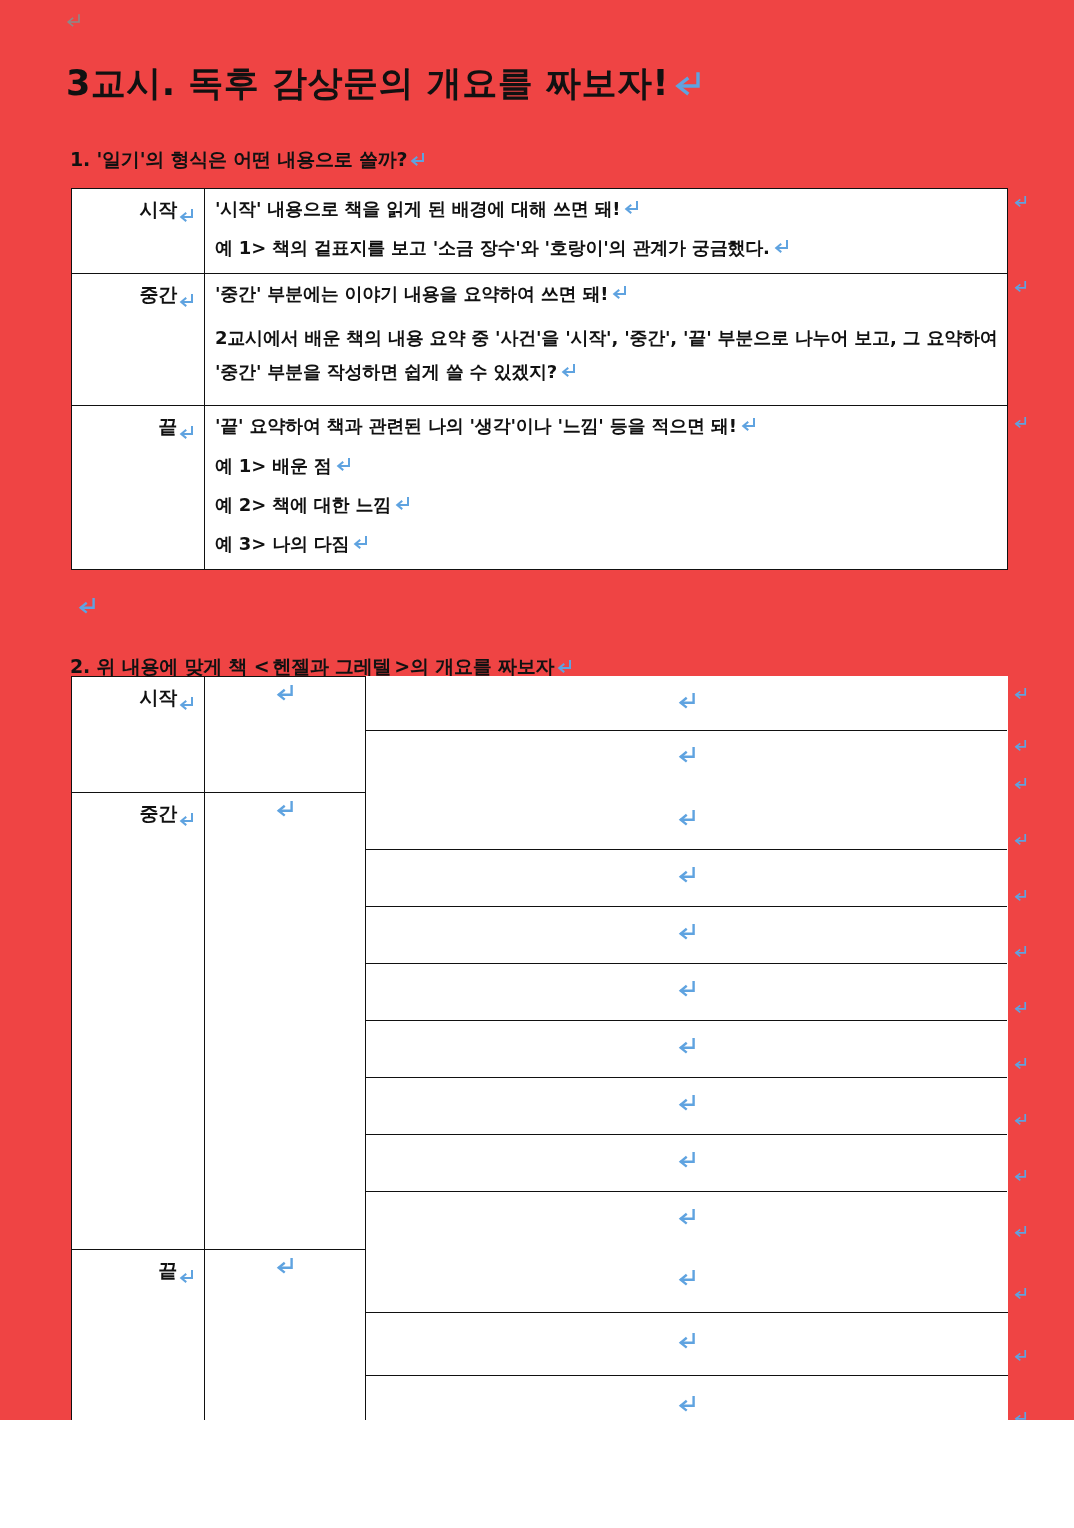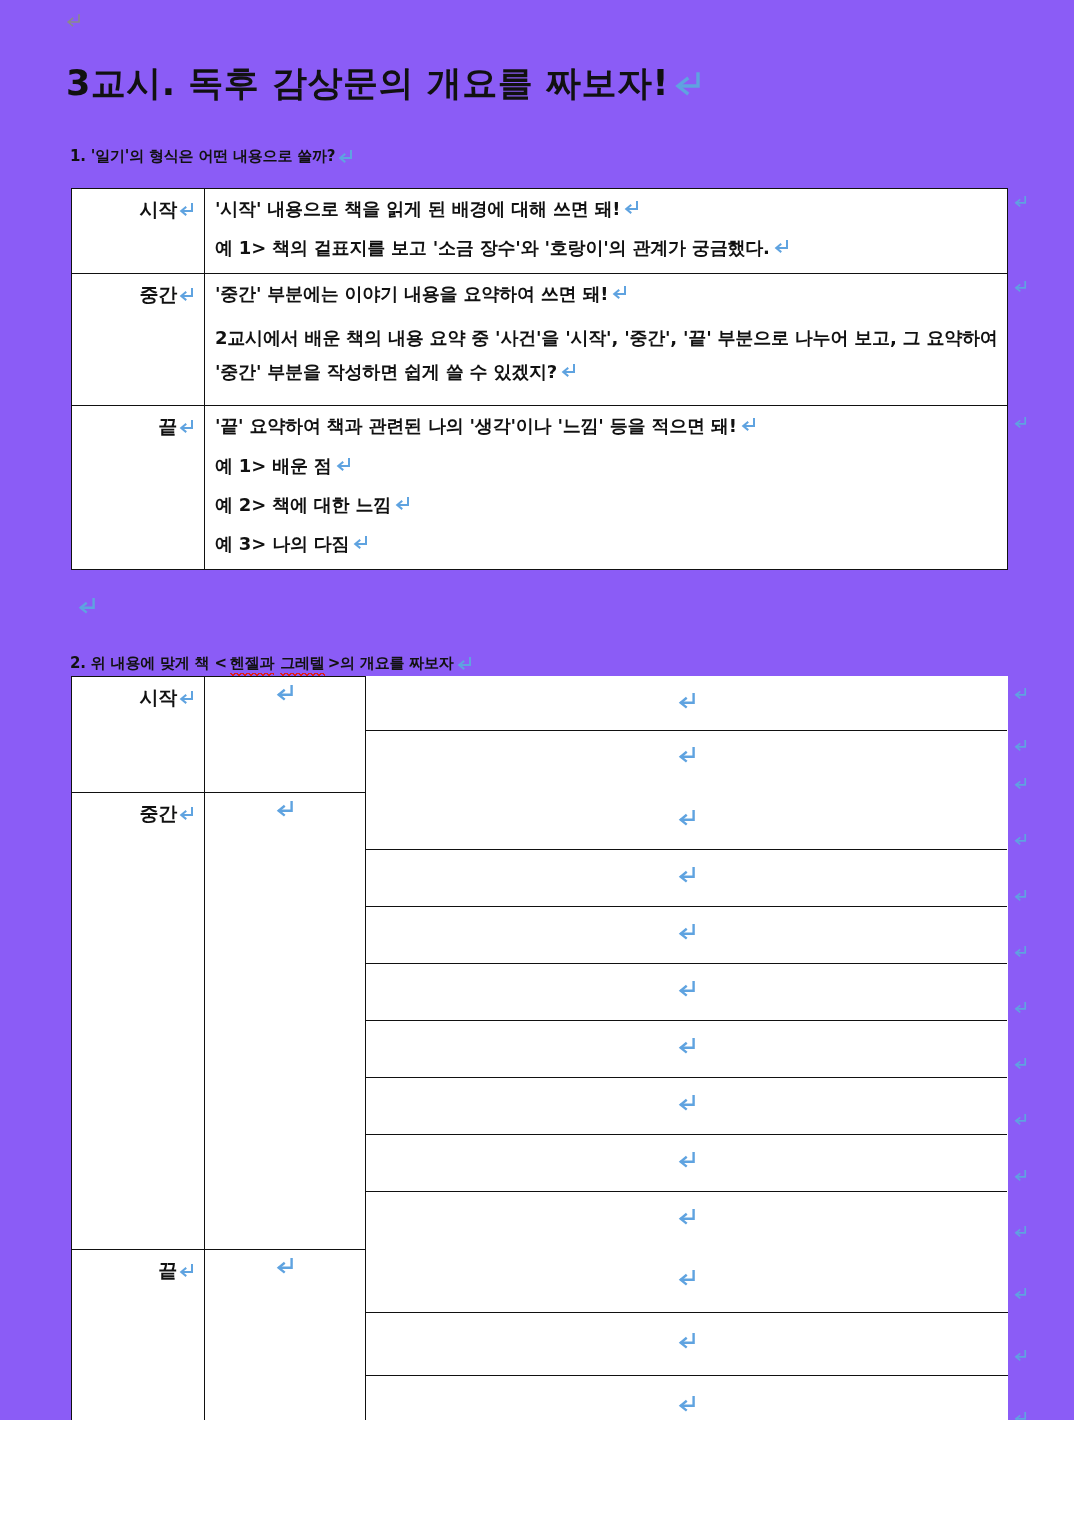--- a/index.html
+++ b/index.html
@@ -7,21 +7,21 @@
     padding: 0;
     background: #ffffff;
   }
   body {
     font-family: "Liberation Sans", sans-serif;
   }
   .page {
     position: relative;
     width: 1074px;
     height: 1420px;
-    background: #8b5cf6;
+    background: #ef4444;
     overflow: hidden;
     box-sizing: border-box;
   }
 
   
   .ret {
     display: inline-block;
     position: relative;
     vertical-align: baseline;
     color: #5fa3e0;
@@ -47,21 +47,21 @@
     font-weight: 800;
     letter-spacing: 0.5px;
     white-space: nowrap;
     display: flex;
     align-items: center;
     gap: 6px;
   }
 
   .q-line {
     position: absolute;
-    font-size: 15px;
+    font-size: 19px;
     font-weight: 700;
     white-space: nowrap;
     display: flex;
     align-items: center;
     gap: 3px;
   }
   #q1 { left: 70px; top: 147px; }
   #q2 { left: 70px; top: 654px; }
 
   .squig {
@@ -107,21 +107,21 @@
     padding: 8px 10px 10px 0;
   }
   #table1 .c-body {
     padding: 8px 8px 10px 10px;
   }
   .lbl {
     font-size: 19px;
     font-weight: 700;
     white-space: nowrap;
     display: inline-flex;
-    align-items: center;
+    align-items: flex-end;
     gap: 2px;
   }
   .bodyline {
     font-size: 18px;
     font-weight: 600;
     line-height: 1.28;
     margin: 0 0 16px 0;
     display: block;
   }
   .bodyline:last-child { margin-bottom: 4px; }

